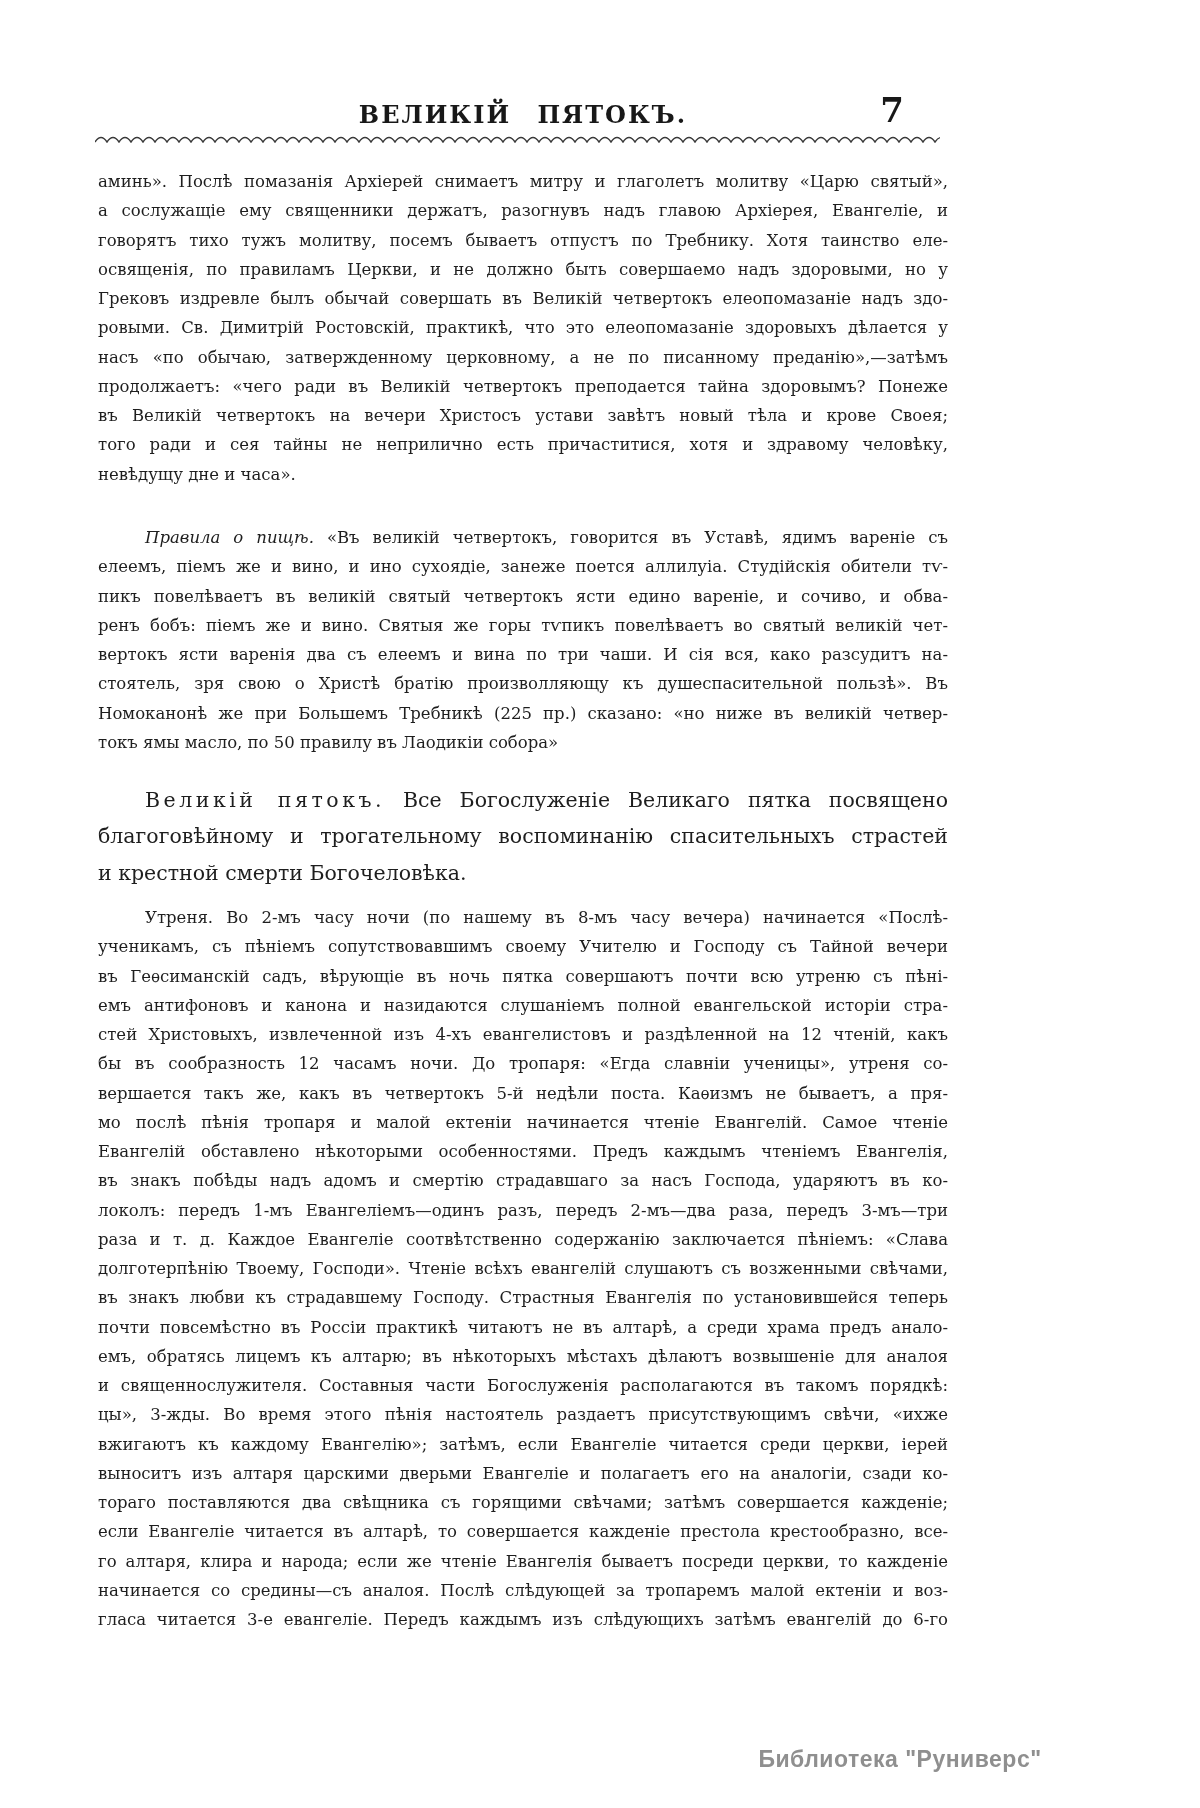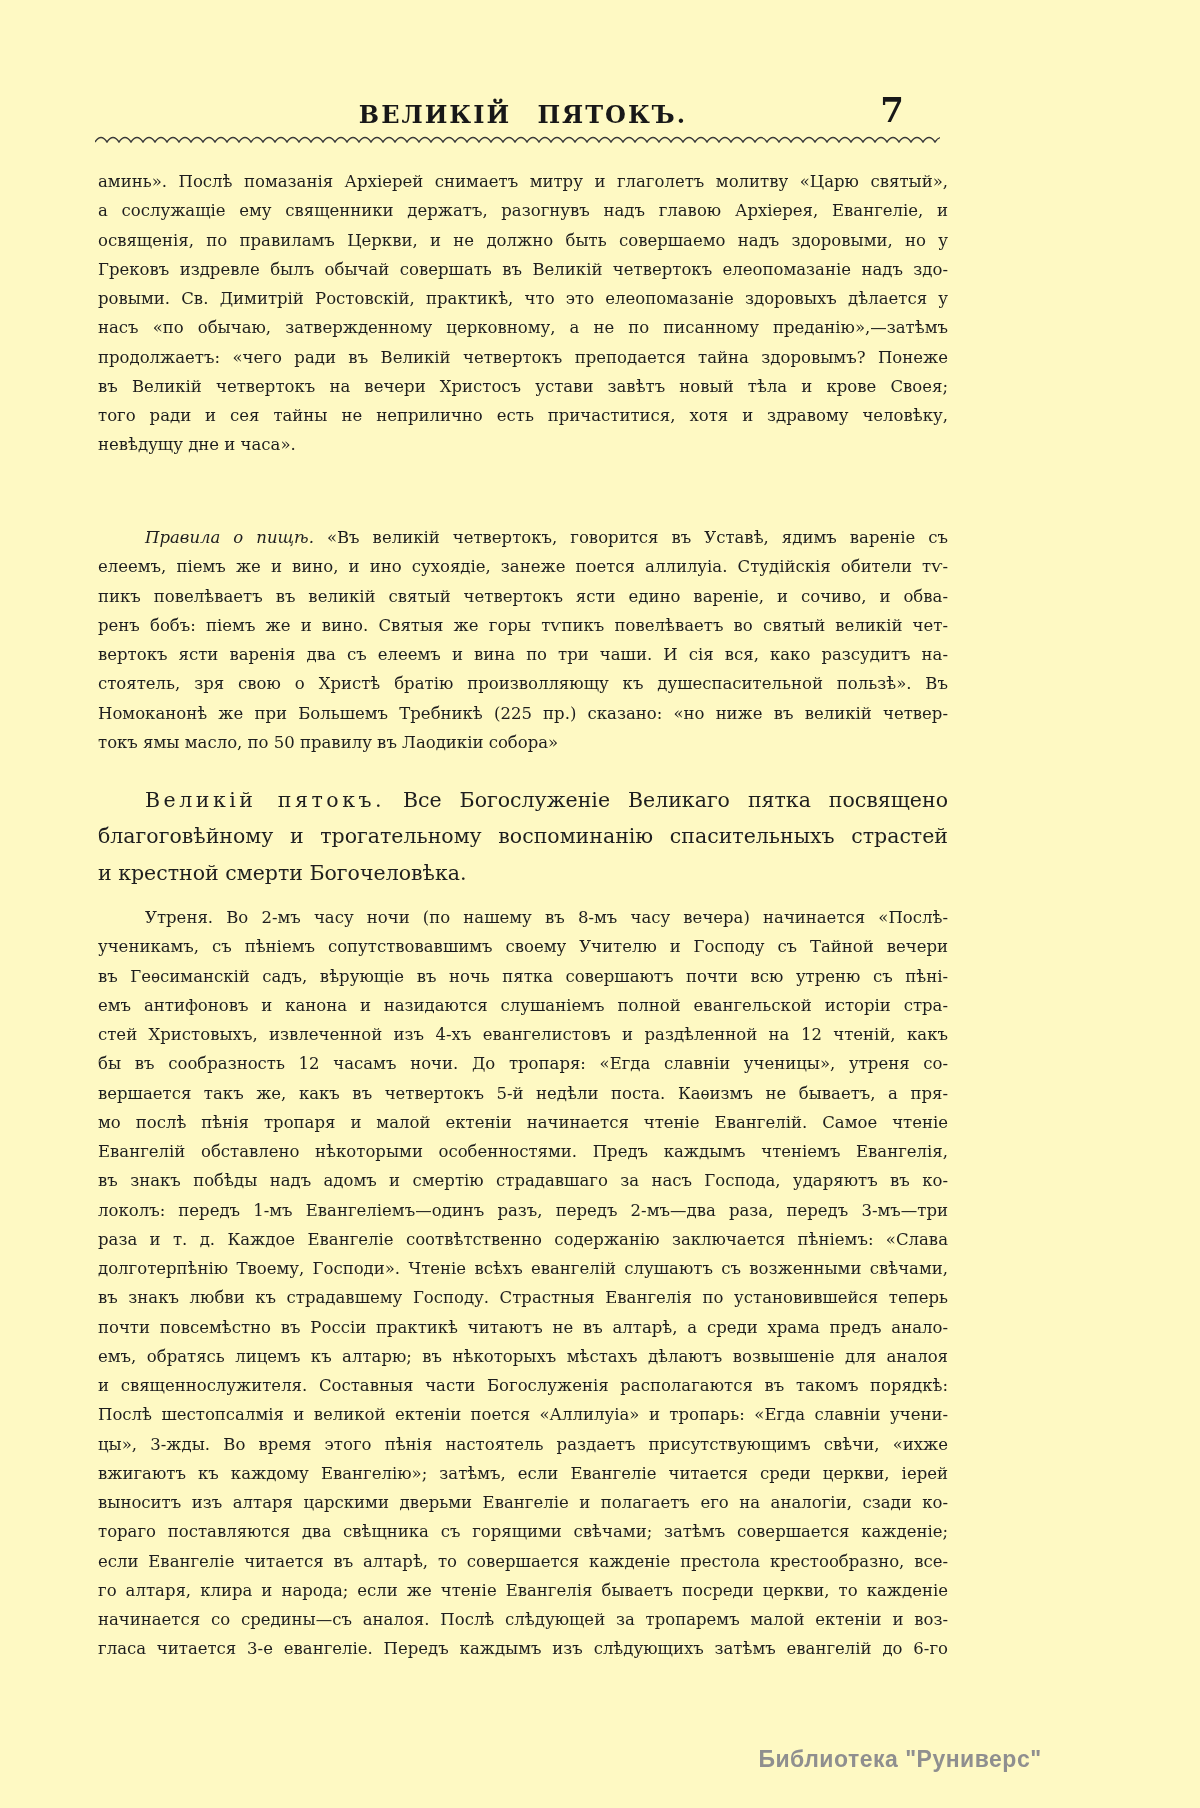--- a/index.html
+++ b/index.html
@@ -1,19 +1,19 @@
 <!DOCTYPE html>
 <html><head>
 <meta charset="utf-8">
 <style>
   html,body{margin:0;padding:0;background:#e9e9e7;}
   .page{
     position:relative;
     width:1200px;height:1808px;
-    background:#fef9c3;
+    background:#ffffff;
     font-family:"DejaVu Serif", serif;
     color:#1e1e1e;
     overflow:hidden;
   }
   .header-title{
     position:absolute;left:98px;top:100px;width:850px;
     text-align:center;font-size:24px;font-weight:700;
     letter-spacing:2px;word-spacing:16px;color:#181818;
   }
   .page-num{
@@ -54,20 +54,21 @@
   <div class="page-num">7</div>
 
   <svg class="wavy" viewBox="0 0 845 14" preserveAspectRatio="none">
     <path fill="none" stroke="#3a3a3a" stroke-width="1.4" d="M0 8 q6 -9 12 0 q6 -9 12 0 q6 -9 12 0 q6 -9 12 0 q6 -9 12 0 q6 -9 12 0 q6 -9 12 0 q6 -9 12 0 q6 -9 12 0 q6 -9 12 0 q6 -9 12 0 q6 -9 12 0 q6 -9 12 0 q6 -9 12 0 q6 -9 12 0 q6 -9 12 0 q6 -9 12 0 q6 -9 12 0 q6 -9 12 0 q6 -9 12 0 q6 -9 12 0 q6 -9 12 0 q6 -9 12 0 q6 -9 12 0 q6 -9 12 0 q6 -9 12 0 q6 -9 12 0 q6 -9 12 0 q6 -9 12 0 q6 -9 12 0 q6 -9 12 0 q6 -9 12 0 q6 -9 12 0 q6 -9 12 0 q6 -9 12 0 q6 -9 12 0 q6 -9 12 0 q6 -9 12 0 q6 -9 12 0 q6 -9 12 0 q6 -9 12 0 q6 -9 12 0 q6 -9 12 0 q6 -9 12 0 q6 -9 12 0 q6 -9 12 0 q6 -9 12 0 q6 -9 12 0 q6 -9 12 0 q6 -9 12 0 q6 -9 12 0 q6 -9 12 0 q6 -9 12 0 q6 -9 12 0 q6 -9 12 0 q6 -9 12 0 q6 -9 12 0 q6 -9 12 0 q6 -9 12 0 q6 -9 12 0 q6 -9 12 0 q6 -9 12 0 q6 -9 12 0 q6 -9 12 0 q6 -9 12 0 q6 -9 12 0 q6 -9 12 0 q6 -9 12 0 q6 -9 12 0 q6 -9 12 0 q6 -9 12 0"></path>
   </svg>
 
   <div class="doc-para b16" style="top:167px">
     <div>
         <div class="line">аминь». Послѣ помазанія Архіерей снимаетъ митру и глаголетъ молитву «Царю святый»,</div>
         <div class="line">а сослужащіе ему священники держатъ, разогнувъ надъ главою Архіерея, Евангеліе, и</div>
+        <div class="line">говорятъ тихо тужъ молитву, посемъ бываетъ отпустъ по Требнику. Хотя таинство еле-</div>
         <div class="line">освященія, по правиламъ Церкви, и не должно быть совершаемо надъ здоровыми, но у</div>
         <div class="line">Грековъ издревле былъ обычай совершать въ Великій четвертокъ елеопомазаніе надъ здо-</div>
         <div class="line">ровыми. Св. Димитрій Ростовскій, практикѣ, что это елеопомазаніе здоровыхъ дѣлается у</div>
         <div class="line">насъ «по обычаю, затвержденному церковному, а не по писанному преданію»,—затѣмъ</div>
         <div class="line">продолжаетъ: «чего ради въ Великій четвертокъ преподается тайна здоровымъ? Понеже</div>
         <div class="line">въ Великій четвертокъ на вечери Христосъ устави завѣтъ новый тѣла и крове Своея;</div>
         <div class="line">того ради и сея тайны не неприлично есть причаститися, хотя и здравому человѣку,</div>
         <div class="line flush">невѣдущу дне и часа».</div>
       </div>
   </div>
@@ -105,21 +106,20 @@
         <div class="line">мо послѣ пѣнія тропаря и малой ектеніи начинается чтеніе Евангелій. Самое чтеніе</div>
         <div class="line">Евангелій обставлено нѣкоторыми особенностями. Предъ каждымъ чтеніемъ Евангелія,</div>
         <div class="line">въ знакъ побѣды надъ адомъ и смертію страдавшаго за насъ Господа, ударяютъ въ ко-</div>
         <div class="line">локолъ: передъ 1-мъ Евангеліемъ—одинъ разъ, передъ 2-мъ—два раза, передъ 3-мъ—три</div>
         <div class="line">раза и т. д. Каждое Евангеліе соотвѣтственно содержанію заключается пѣніемъ: «Слава</div>
         <div class="line">долготерпѣнію Твоему, Господи». Чтеніе всѣхъ евангелій слушаютъ съ возженными свѣчами,</div>
         <div class="line">въ знакъ любви къ страдавшему Господу. Страстныя Евангелія по установившейся теперь</div>
         <div class="line">почти повсемѣстно въ Россіи практикѣ читаютъ не въ алтарѣ, а среди храма предъ анало-</div>
         <div class="line">емъ, обратясь лицемъ къ алтарю; въ нѣкоторыхъ мѣстахъ дѣлаютъ возвышеніе для аналоя</div>
         <div class="line">и священнослужителя. Составныя части Богослуженія располагаются въ такомъ порядкѣ:</div>
-        <div class="line">Послѣ шестопсалмія и великой ектеніи поется «Аллилуіа» и тропарь: «Егда славніи учени-</div>
         <div class="line">цы», 3-жды. Во время этого пѣнія настоятель раздаетъ присутствующимъ свѣчи, «ихже</div>
         <div class="line">вжигаютъ къ каждому Евангелію»; затѣмъ, если Евангеліе читается среди церкви, іерей</div>
         <div class="line">выноситъ изъ алтаря царскими дверьми Евангеліе и полагаетъ его на аналогіи, сзади ко-</div>
         <div class="line">тораго поставляются два свѣщника съ горящими свѣчами; затѣмъ совершается кажденіе;</div>
         <div class="line">если Евангеліе читается въ алтарѣ, то совершается кажденіе престола крестообразно, все-</div>
         <div class="line">го алтаря, клира и народа; если же чтеніе Евангелія бываетъ посреди церкви, то кажденіе</div>
         <div class="line">начинается со средины—съ аналоя. Послѣ слѣдующей за тропаремъ малой ектеніи и воз-</div>
         <div class="line">гласа читается 3-е евангеліе. Передъ каждымъ изъ слѣдующихъ затѣмъ евангелій до 6-го</div>
       </div>
   </div>

